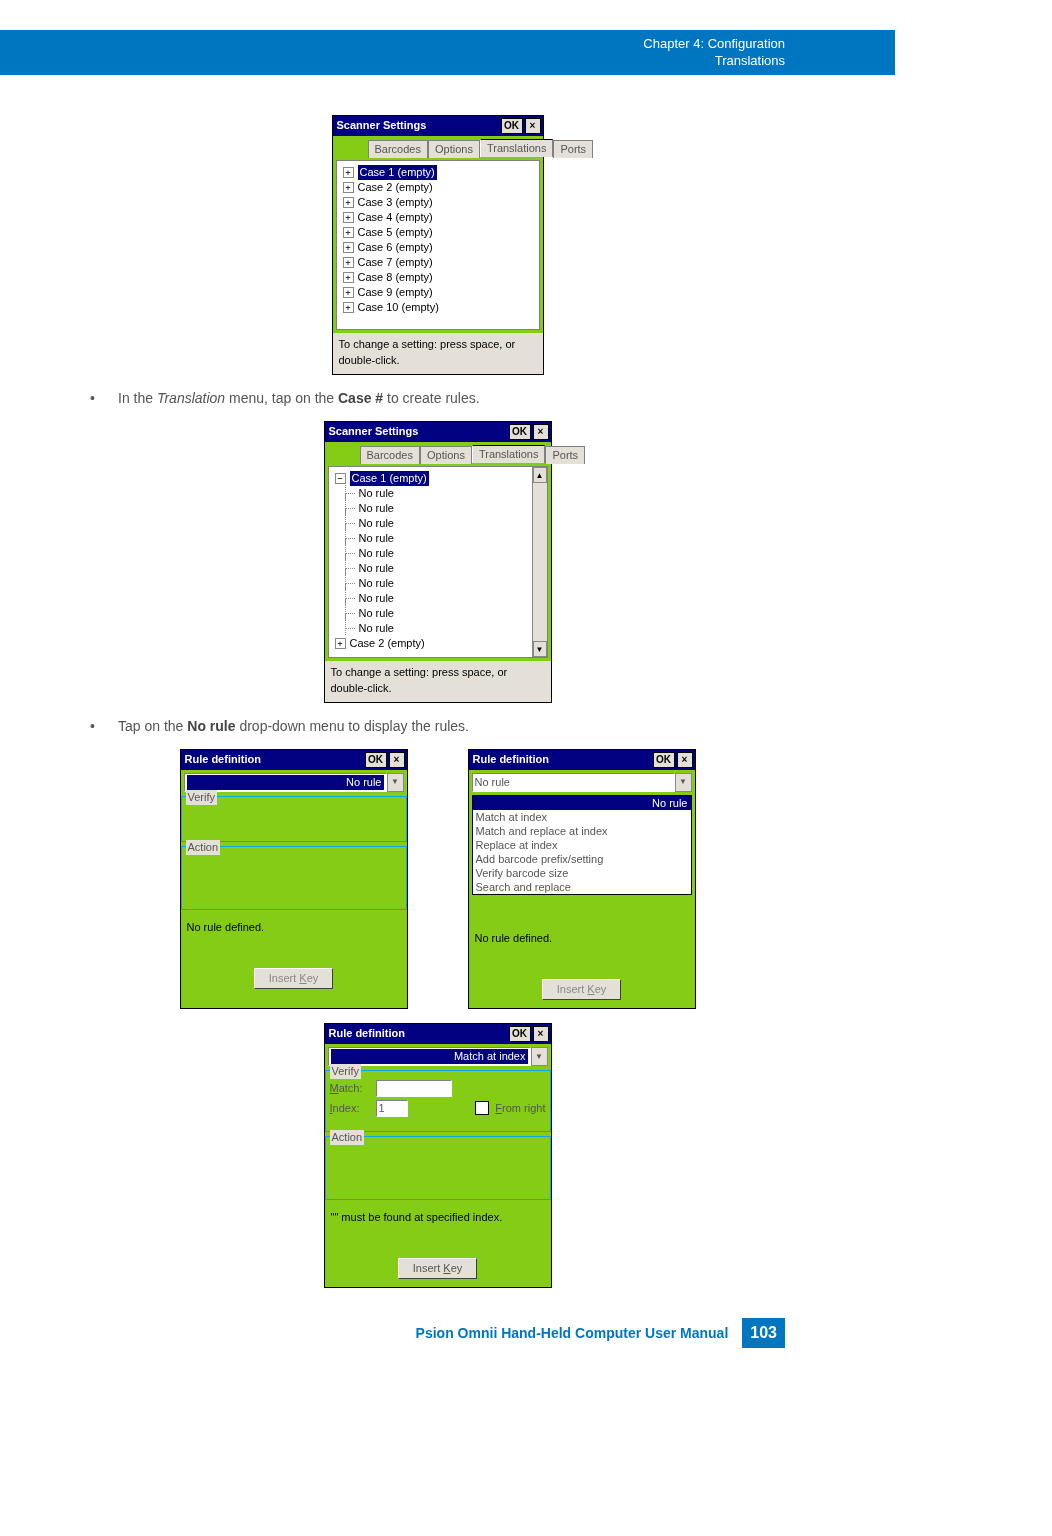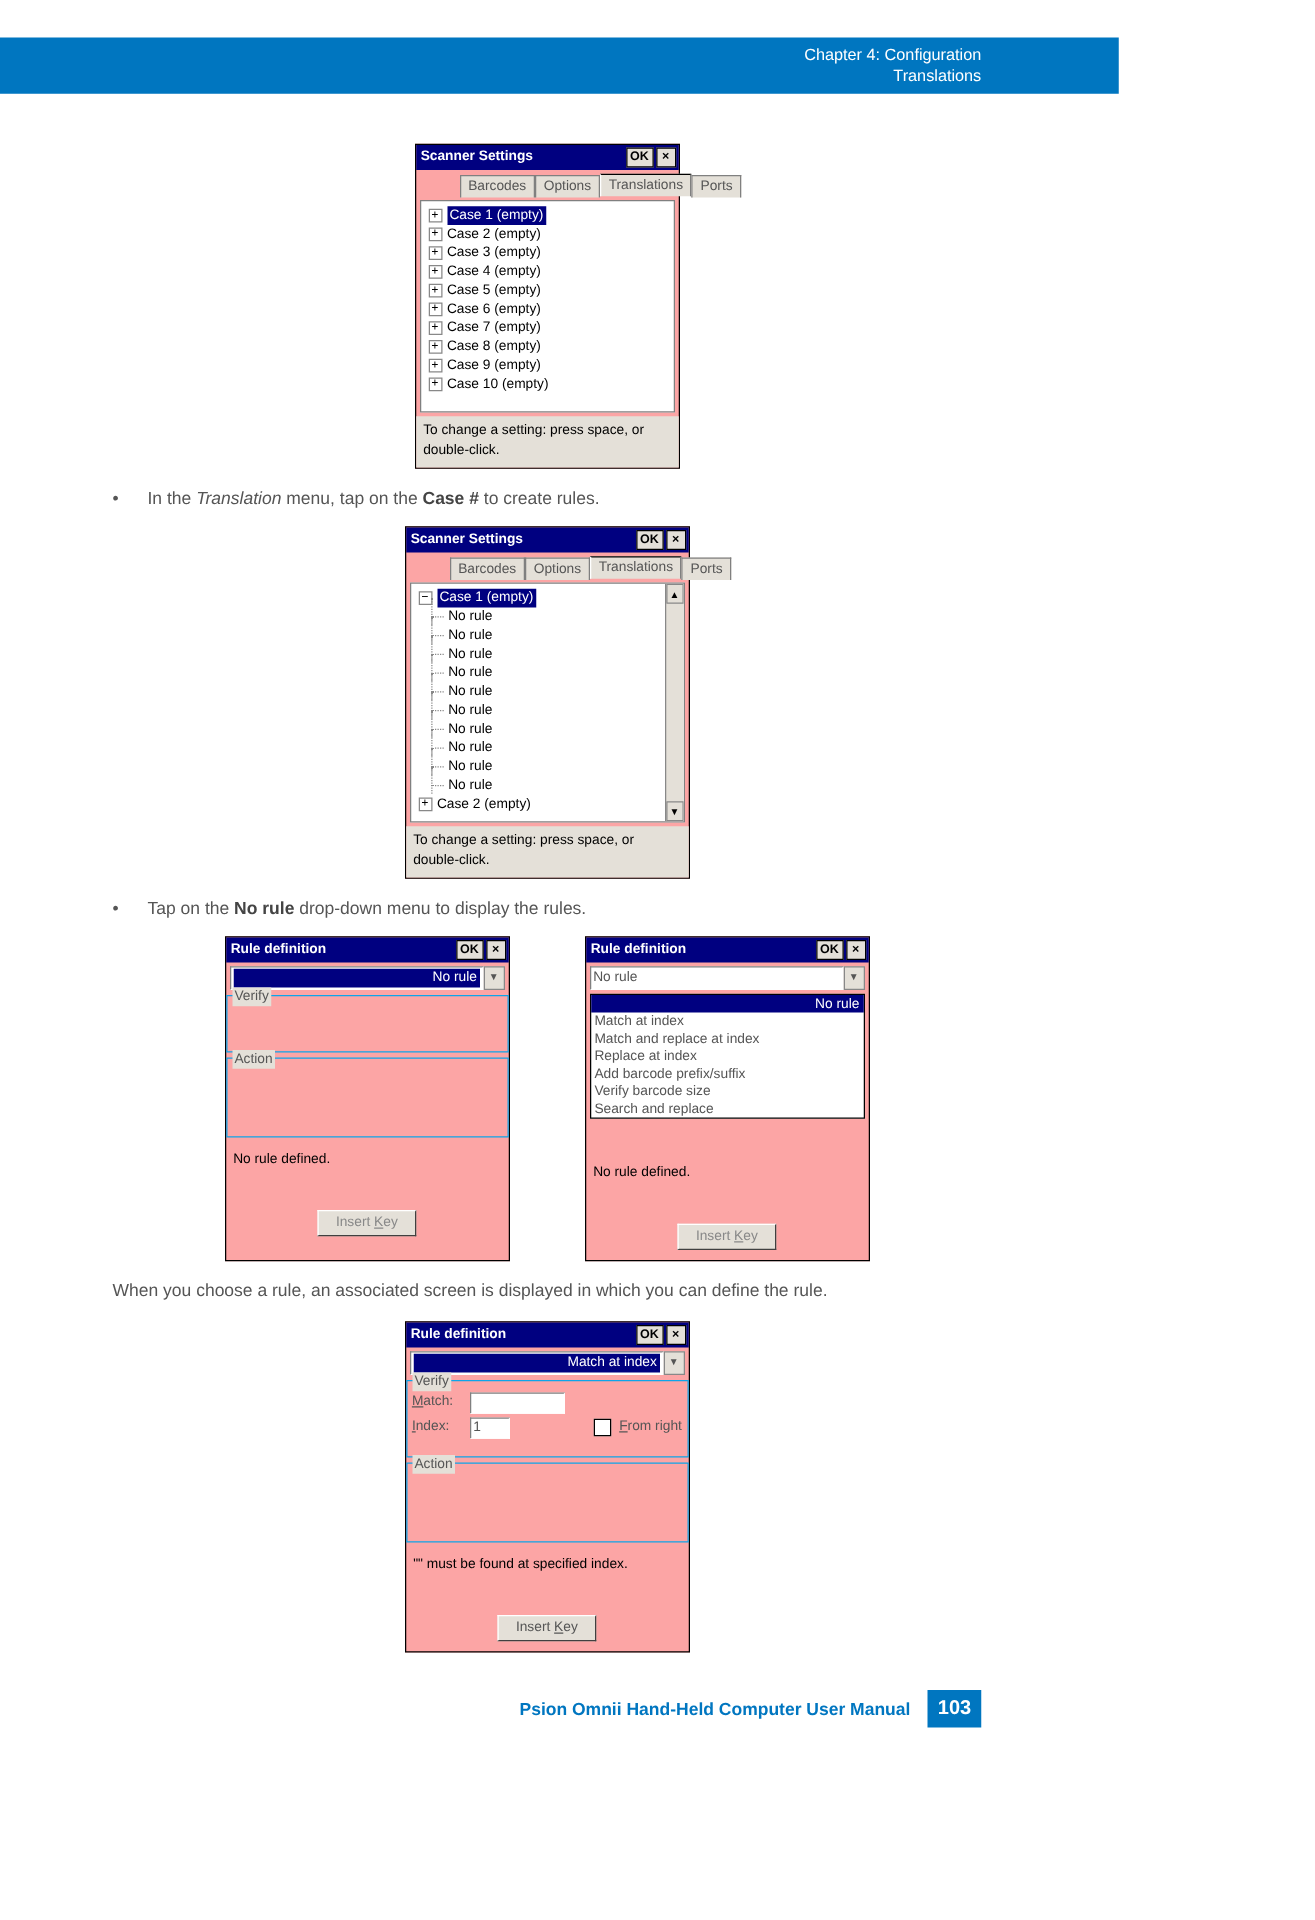--- a/index.html
+++ b/index.html
@@ -62,21 +62,21 @@
   .screenshot-row {
     display: flex;
     justify-content: center;
     gap: 60px;
     margin: 8px 0 14px 0;
   }
 
   
   .wnd {
     border: 1px solid #000;
-    background: #fca5a5;
+    background: #84cc16;
     font-family: Tahoma, Arial, sans-serif;
     font-size: 11px;
     display: inline-block;
   }
   .titlebar {
     background: #000080;
     color: #fff;
     display: flex;
     align-items: center;
     justify-content: space-between;
@@ -393,31 +393,30 @@
         </div>
         <div class="combo">
           <div class="field-box">No rule</div>
           <div class="drop">▼</div>
         </div>
         <div class="list-open">
           <div class="sel">No rule</div>
           <div>Match at index</div>
           <div>Match and replace at index</div>
           <div>Replace at index</div>
-          <div>Add barcode prefix/suffix</div>
+          <div>Add barcode prefix/setting</div>
           <div>Verify barcode size</div>
           <div>Search and replace</div>
         </div>
         <div style="height:30px;"></div>
         <div class="msg">No rule defined.</div>
         <div class="btn-row"><span class="btn disabled">Insert <u class="k">K</u>ey</span></div>
       </div>
     </div>
 
-    <p>When you choose a rule, an associated screen is displayed in which you can define the rule.</p>
 
     <div class="screenshot-row">
       <div class="wnd" style="width:226px;">
         <div class="titlebar">
           <span>Rule definition</span>
           <div class="title-btns">
             <div class="tbtn">OK</div>
             <div class="tbtn xbtn">×</div>
           </div>
         </div>

